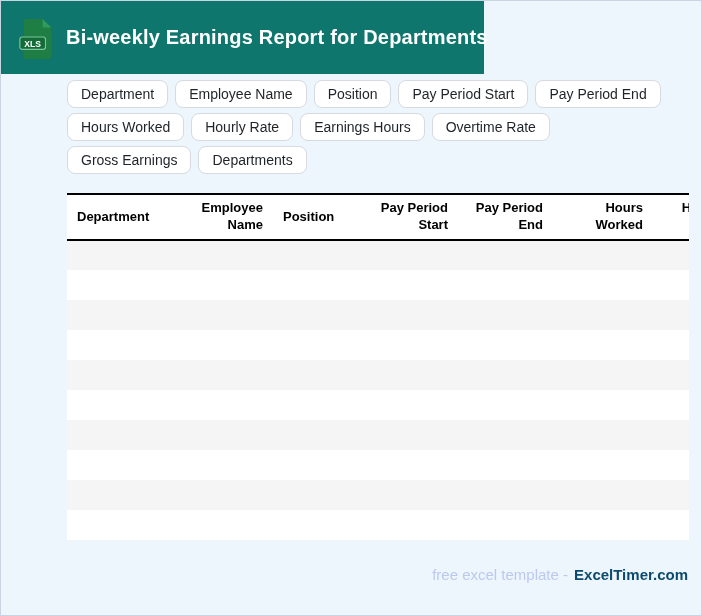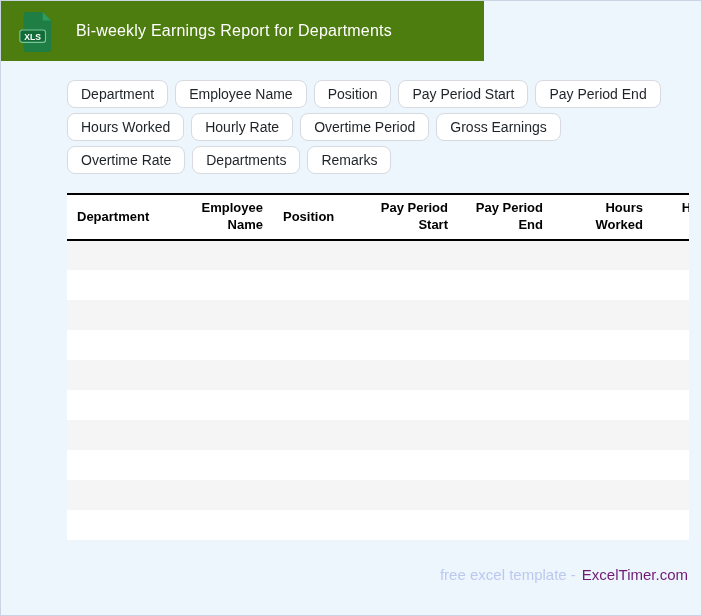--- a/index.html
+++ b/index.html
@@ -10,33 +10,33 @@
     height: 616px;
     background: #edf5fd;
     border: 1px solid #c9d5e2;
     overflow: hidden;
     font-family: "Liberation Sans", sans-serif;
   }
   
   .header-bar {
     position: absolute;
     top: 0; left: 0;
-    width: 483px; height: 60px;
-    background: #4d7c0f;
+    width: 483px; height: 73px;
+    background: #0f766e;
     display: flex;
     align-items: center;
     padding-left: 16px;
     gap: 11px;
   }
   .file-icon { display: inline-flex; flex: 0 0 auto; }
   .page-title {
-    margin: 10px;
+    margin: 0;
     color: #ffffff;
-    font-size: 16px;
-    font-weight: 400;
+    font-size: 20px;
+    font-weight: 700;
     letter-spacing: 0.2px;
     white-space: nowrap;
   }
   
   .chips {
     position: absolute;
     left: 66px; top: 79px;
     width: 612px;
     display: flex;
     flex-wrap: wrap;
@@ -84,22 +84,22 @@
   tbody tr.stripe-even { background: #ffffff; }
   
   .footer {
     position: absolute;
     right: 13px; top: 565px;
     font-size: 15px;
     color: #bcc9ee;
     white-space: nowrap;
   }
   .footer .brand {
-    font-weight: normal;
-    color: #701a75;
+    font-weight: bold;
+    color: #0c4a6e;
     margin-left: 6px;
     text-decoration: none;
   }
 </style>
 </head>
 <body>
 
 <div class="page">
 
   <div class="header-bar">
@@ -115,25 +115,24 @@
   </div>
 
   <div class="chips" id="chips">
       <span class="chip">Department</span>
       <span class="chip">Employee Name</span>
       <span class="chip">Position</span>
       <span class="chip">Pay Period Start</span>
       <span class="chip">Pay Period End</span>
       <span class="chip">Hours Worked</span>
       <span class="chip">Hourly Rate</span>
-      <span class="chip">Overtime Period</span>
+      <span class="chip">Earnings Hours</span>
+      <span class="chip">Overtime Rate</span>
       <span class="chip">Gross Earnings</span>
-      <span class="chip">Overtime Rate</span>
       <span class="chip">Departments</span>
-      <span class="chip">Remarks</span>
     </div>
 
   <div class="table-panel">
     <table class="preview">
       <thead>
         <tr id="thead-row">
             <th class="align-left" style="width: 106px;">Department</th>
             <th class="align-right" style="width: 100px;">Employee Name</th>
             <th class="align-left" style="width: 75px;">Position</th>
             <th class="align-right" style="width: 110px;">Pay Period Start</th>

